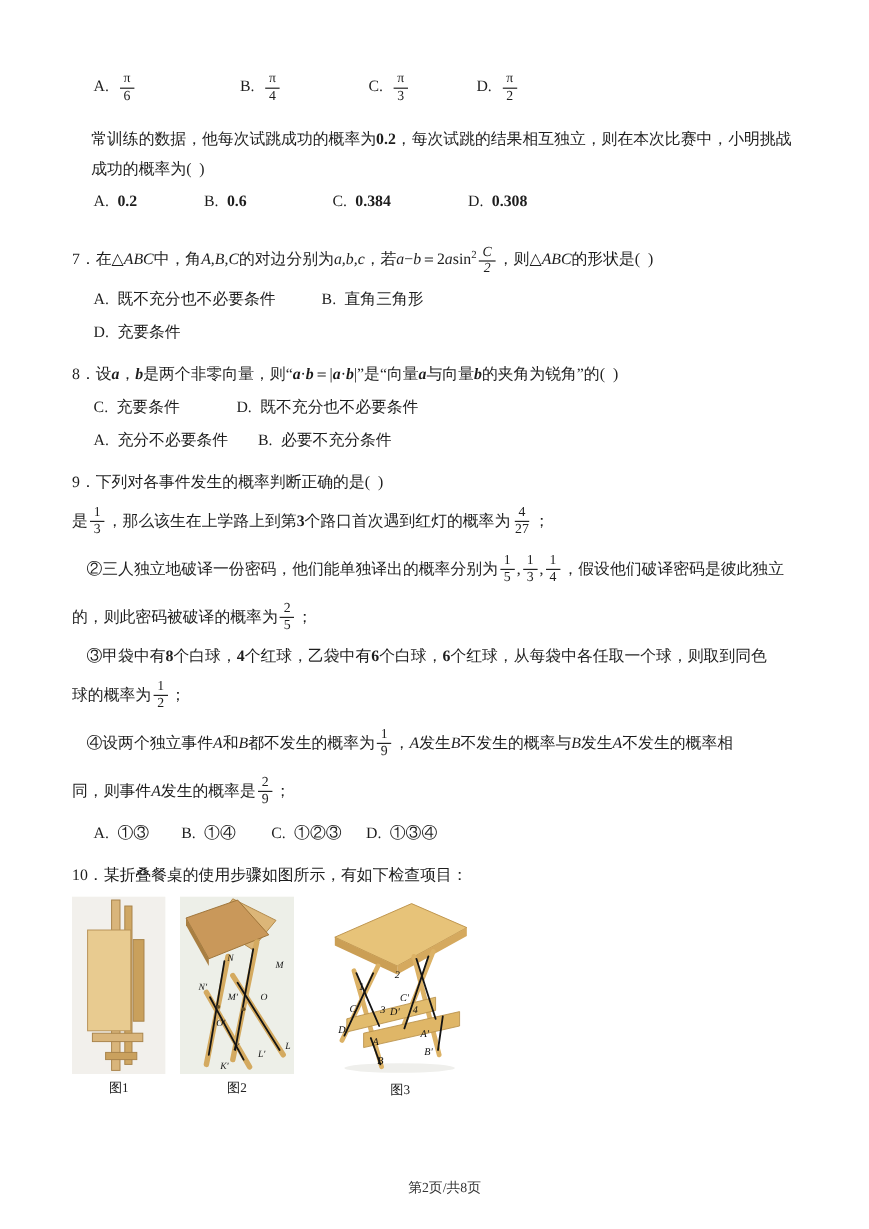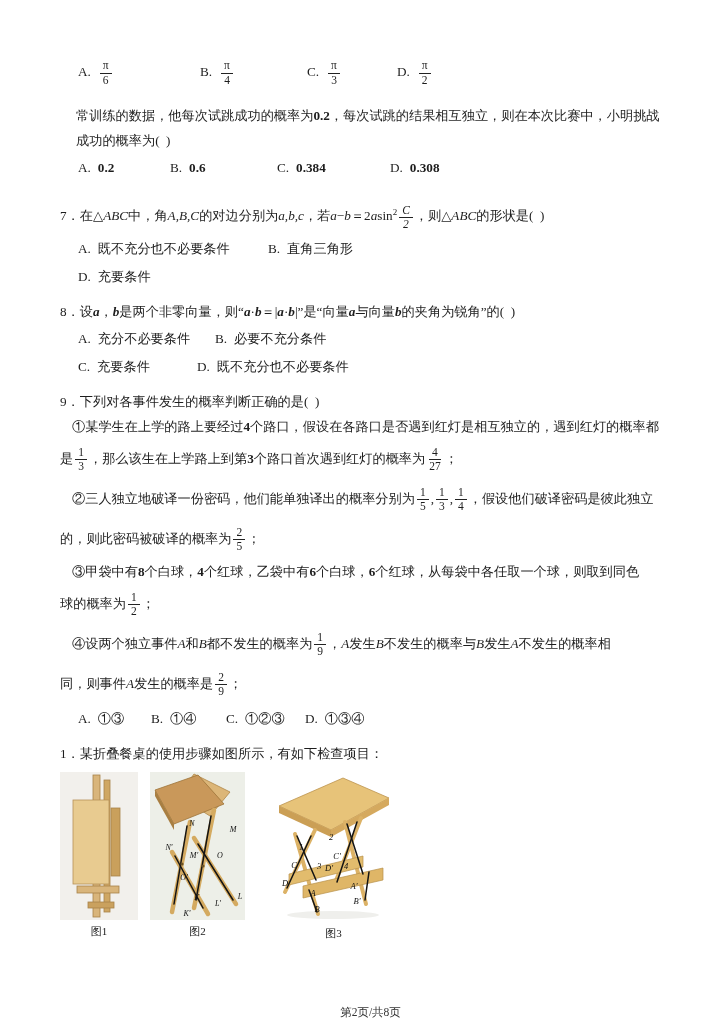--- a/index.html
+++ b/index.html
@@ -26,21 +26,21 @@
   .frac{display:inline-flex;flex-direction:column;align-items:center;vertical-align:middle;
         font-size:11.5px;line-height:1.15;margin:0 2px;text-align:center;}
   .frac .num{border-bottom:1px solid #222;padding:0 3px;}
   .frac .den{padding:0 2px;}
   .frac.it{font-style:italic;}
   .figs{display:flex;margin-top:6px;align-items:flex-start;}
   .fig{margin:0;text-align:center;}
   .fig svg{display:block;}
   .fig-cap{font-size:11px;margin-top:4px;color:#222;}
   .fig-lbl{font-family:"Liberation Serif",serif;font-style:italic;fill:#101010;}
-  .footer{position:absolute;bottom:4px;left:0;right:0;text-align:center;font-size:11.5px;color:#333;padding-left:17px;}
+  .footer{position:absolute;bottom:27px;left:0;right:0;text-align:center;font-size:11.5px;color:#333;padding-left:17px;}
 </style>
 </head>
 <body>
 
 <div class="content">
 
   <div class="opts tall">
     <span class="opt" style="min-width:122px"><span class="lbl">A.</span><span><span class="frac">
             <span class="num">π</span>
             <span class="den">6</span>
@@ -80,32 +80,31 @@
       <span class="opt"><span class="lbl">B.</span><span>直角三角形</span></span>
     </div>
     <div class="opts">
       <span class="opt"><span class="lbl">D.</span><span>充要条件</span></span>
     </div>
   </div>
 
   <div class="q">
     <div class="line">8．设<span class="bi">a</span>，<span class="bi">b</span>是两个非零向量，则“<span class="bi">a</span>·<span class="bi">b</span>＝|<span class="bi">a</span>·<span class="bi">b</span>|”是“向量<span class="bi">a</span>与向量<span class="bi">b</span>的夹角为锐角”的( )</div>
     <div class="opts">
+      <span class="opt" style="min-width:119px"><span class="lbl">C.</span><span>充要条件</span></span>
+      <span class="opt"><span class="lbl">D.</span><span>既不充分也不必要条件</span></span>
+    </div>
+    <div class="opts">
       <span class="opt" style="min-width:137px"><span class="lbl">A.</span><span>充分不必要条件</span></span>
       <span class="opt"><span class="lbl">B.</span><span>必要不充分条件</span></span>
     </div>
-    <div class="opts">
-      <span class="opt" style="min-width:119px"><span class="lbl">C.</span><span>充要条件</span></span>
-      <span class="opt"><span class="lbl">D.</span><span>既不充分也不必要条件</span></span>
-    </div>
   </div>
 
   <div class="q">
     <div class="line">9．下列对各事件发生的概率判断正确的是( )</div>
-    <div class="line sub">①某学生在上学的路上要经过<span class="b">4</span>个路口，假设在各路口是否遇到红灯是相互独立的，遇到红灯的概率都</div>
     <div class="line subcont tall">是<span class="frac">
           <span class="num">1</span>
           <span class="den">3</span>
         </span>，那么该生在上学路上到第<span class="b">3</span>个路口首次遇到红灯的概率为<span class="frac">
           <span class="num">4</span>
           <span class="den">27</span>
         </span>；</div>
     <div class="line sub tall">②三人独立地破译一份密码，他们能单独译出的概率分别为<span class="frac">
           <span class="num">1</span>
           <span class="den">5</span>
@@ -135,21 +134,21 @@
         </span>；</div>
     <div class="opts">
       <span class="opt" style="min-width:73px"><span class="lbl">A.</span><span>①③</span></span>
       <span class="opt" style="min-width:75px"><span class="lbl">B.</span><span>①④</span></span>
       <span class="opt" style="min-width:79px"><span class="lbl">C.</span><span>①②③</span></span>
       <span class="opt"><span class="lbl">D.</span><span>①③④</span></span>
     </div>
   </div>
 
   <div class="q">
-    <div class="line">1．某折叠餐桌的使用步骤如图所示，有如下检查项目：</div>
+    <div class="line">10．某折叠餐桌的使用步骤如图所示，有如下检查项目：</div>
     <div class="figs">
 
       <figure class="fig" style="width:78px">
         <svg width="78" height="148" viewBox="0 0 78 148">
           <rect x="0" y="0" width="78" height="148" fill="#f2f0ec"></rect>
           <rect x="33" y="3" width="7" height="142" fill="#d9b57b" stroke="#a8834a" stroke-width="0.8"></rect>
           <rect x="44" y="8" width="6" height="132" fill="#cfa764" stroke="#a8834a" stroke-width="0.8"></rect>
           <rect x="13" y="28" width="36" height="84" fill="#e8cb90" stroke="#b79157" stroke-width="0.8"></rect>
           <rect x="51" y="36" width="9" height="68" fill="#c9a05c" stroke="#a8834a" stroke-width="0.8"></rect>
           <rect x="17" y="114" width="42" height="7" fill="#d9b57b" stroke="#a8834a" stroke-width="0.8"></rect>

